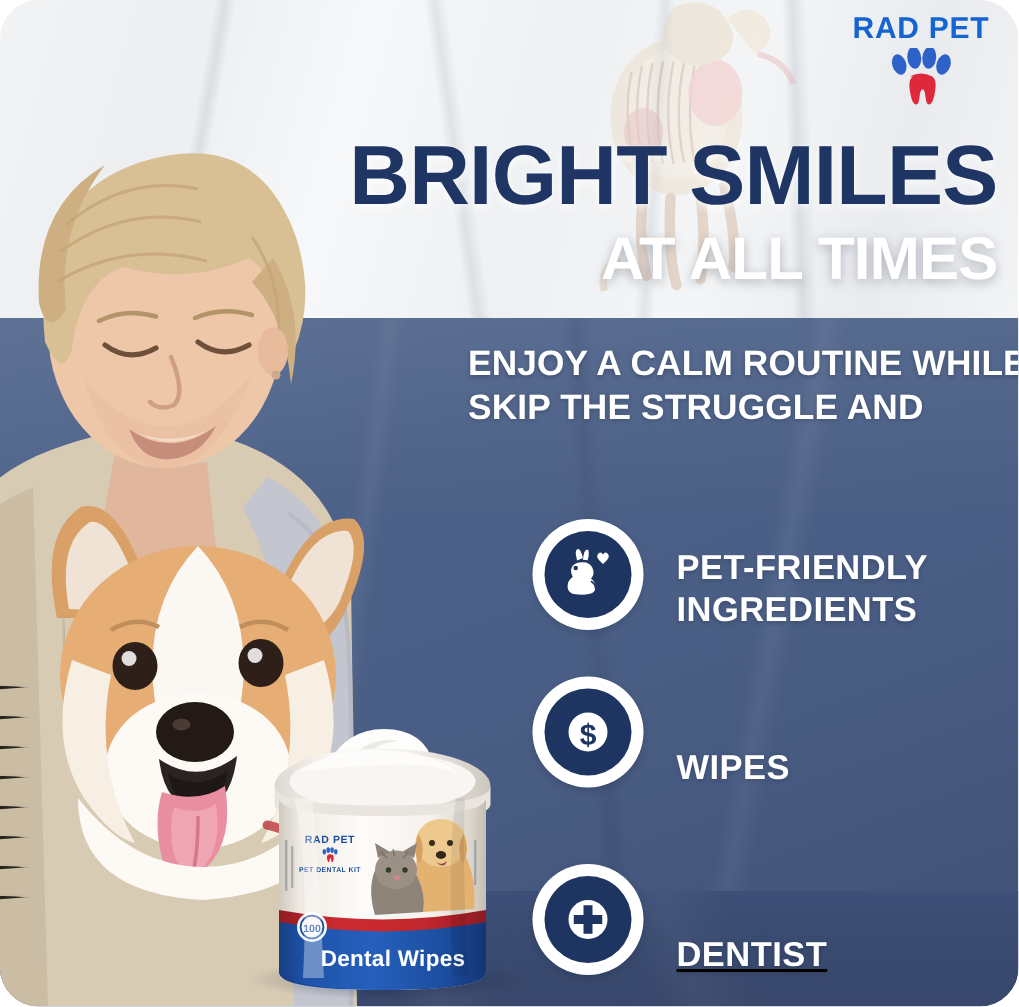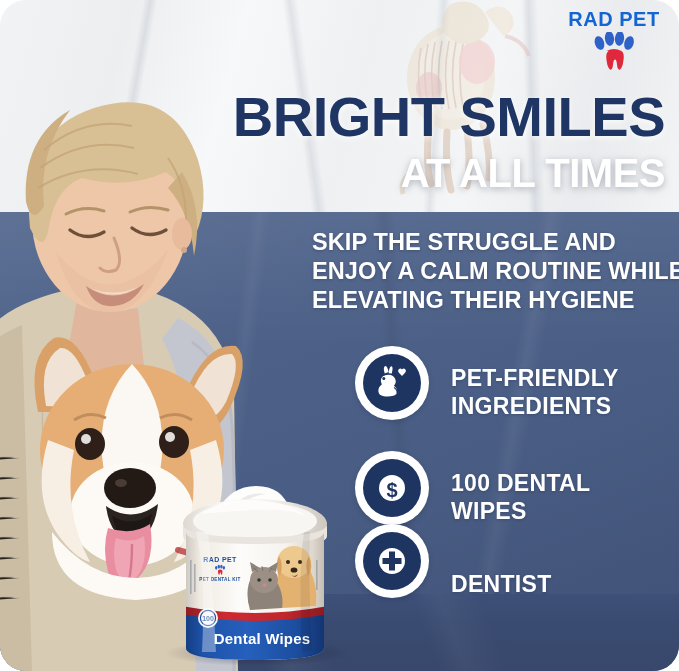--- a/index.html
+++ b/index.html
@@ -153,21 +153,21 @@
   .feature {
     position: absolute;
     left: 355px;
     width: 315px;
     height: 80px;
     display: flex;
     align-items: flex-end;
   }
   .feature-1 { top: 340px; }
   .feature-2 { top: 445px; }
-  .feature-3 { top: 518px; }
+  .feature-3 { top: 570px; text-decoration: underline; }
 
   .feature-icon {
     flex: 0 0 auto;
     width: 74px;
     height: 74px;
     border-radius: 50%;
     background: #ffffff;
     display: flex;
     align-items: center;
     justify-content: center;
@@ -343,23 +343,22 @@
       <path d="M15.5 19 q7.5 -4 15 0 q3 2 2 9 q-1 8 -3.5 9.5 q-2.5 1 -3 -5 q-0.5 -5 -2 -5 q-1.5 0 -2 5 q-0.5 6 -3 5 q-2.5 -1.5 -3.5 -9.5 q-1 -7 2 -9z" fill="#e0283c"></path>
     </svg>
   </div>
 
   <div class="headline">
     <div class="headline-line1">BRIGHT SMILES</div>
     <div class="headline-line2">AT ALL TIMES</div>
   </div>
 
   <div class="subhead">
+    <div>ENJOY A CALM ROUTINE WHILE</div>
     <div>SKIP THE STRUGGLE AND</div>
-    <div>ENJOY A CALM ROUTINE WHILE</div>
-    <div>ELEVATING THEIR HYGIENE</div>
   </div>
 
   <div class="feature feature-1">
     <div class="feature-icon">
       <div class="feature-icon-inner">
         <svg width="40" height="40" viewBox="0 0 40 40">
           <g fill="#ffffff">
             <path d="M12.5 10.5 q-1.4 -6.4 0.6 -7.4 q2.2 -0.9 3.4 6.1z" transform="rotate(-4 14 7)"></path>
             <path d="M16.6 10.2 q0.6 -6.6 2.8 -6.9 q2.1 0.2 0.4 7.2z"></path>
             <path d="M14 12 q6.8 -1.2 9 3.6 q1.8 4.2 -1 7.2 q2.6 1.6 3 5 q0.4 4 -3.6 5 q-4.6 1 -9.6 0.4 q-5 -0.6 -5.4 -4.6 q-0.4 -4.4 3.4 -7 q-1.8 -3.6 -0.6 -6.2 q1 -2.6 4.8 -3.4z"></path>
@@ -379,21 +378,20 @@
   <div class="feature feature-2">
     <div class="feature-icon">
       <div class="feature-icon-inner">
         <svg width="40" height="40" viewBox="0 0 40 40">
           <circle cx="20" cy="20" r="13" fill="#ffffff"></circle>
           <text x="20" y="28.5" font-family="Liberation Sans, sans-serif" font-size="20" font-weight="bold" fill="#1e3562" text-anchor="middle">$</text>
         </svg>
       </div>
     </div>
     <div class="feature-label">
-      <span>100 DENTAL</span>
       <span>WIPES</span>
     </div>
   </div>
 
   <div class="feature feature-3">
     <div class="feature-icon">
       <div class="feature-icon-inner">
         <svg width="40" height="40" viewBox="0 0 40 40">
           <circle cx="20" cy="20" r="13" fill="#ffffff"></circle>
           <path d="M17 10.5 h6 v6.5 h6.5 v6 h-6.5 v6.5 h-6 v-6.5 h-6.5 v-6 h6.5z" fill="#1e3562"></path>

